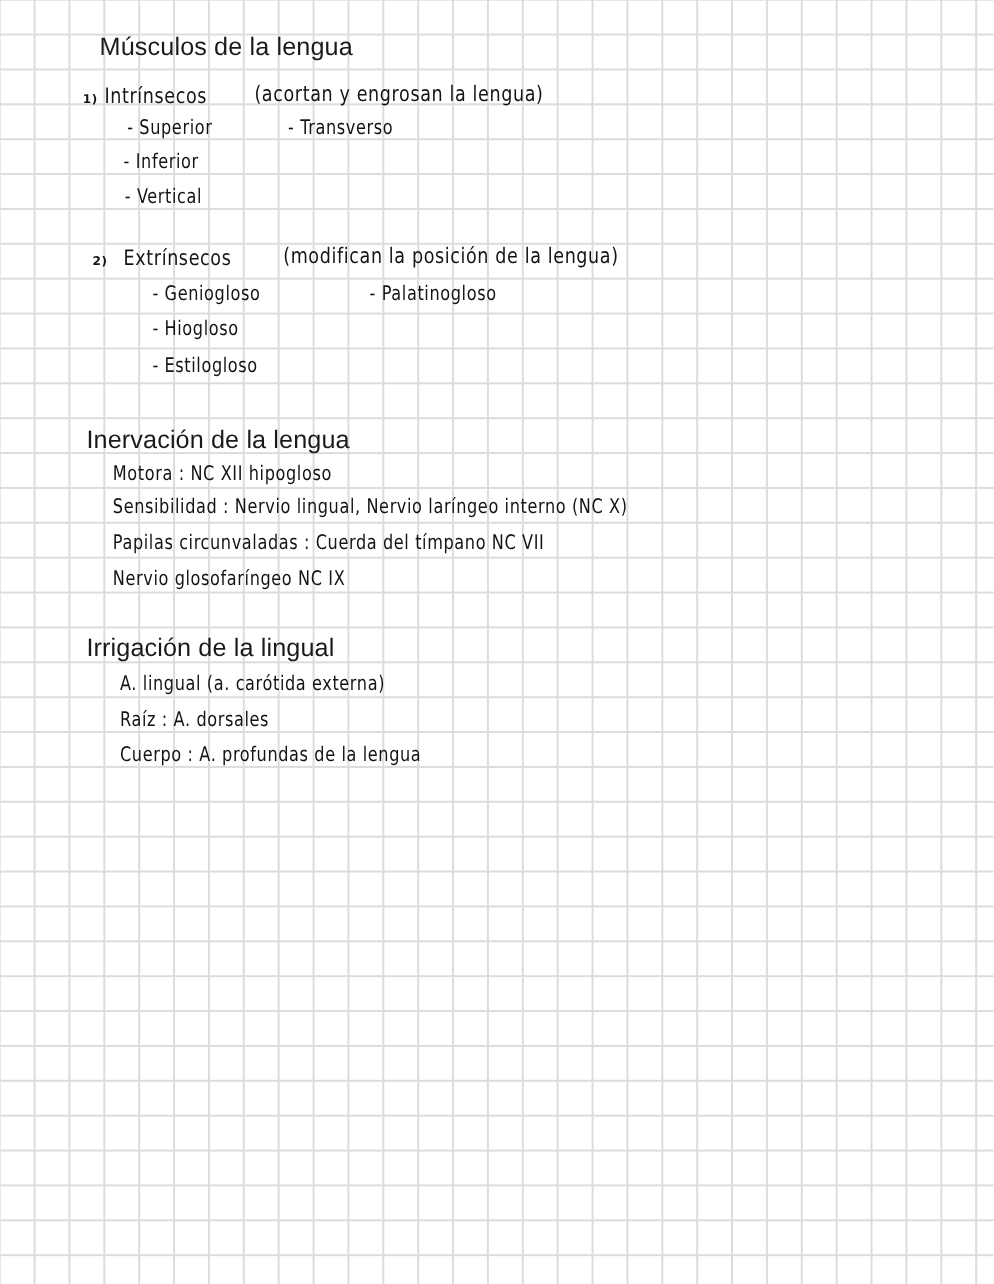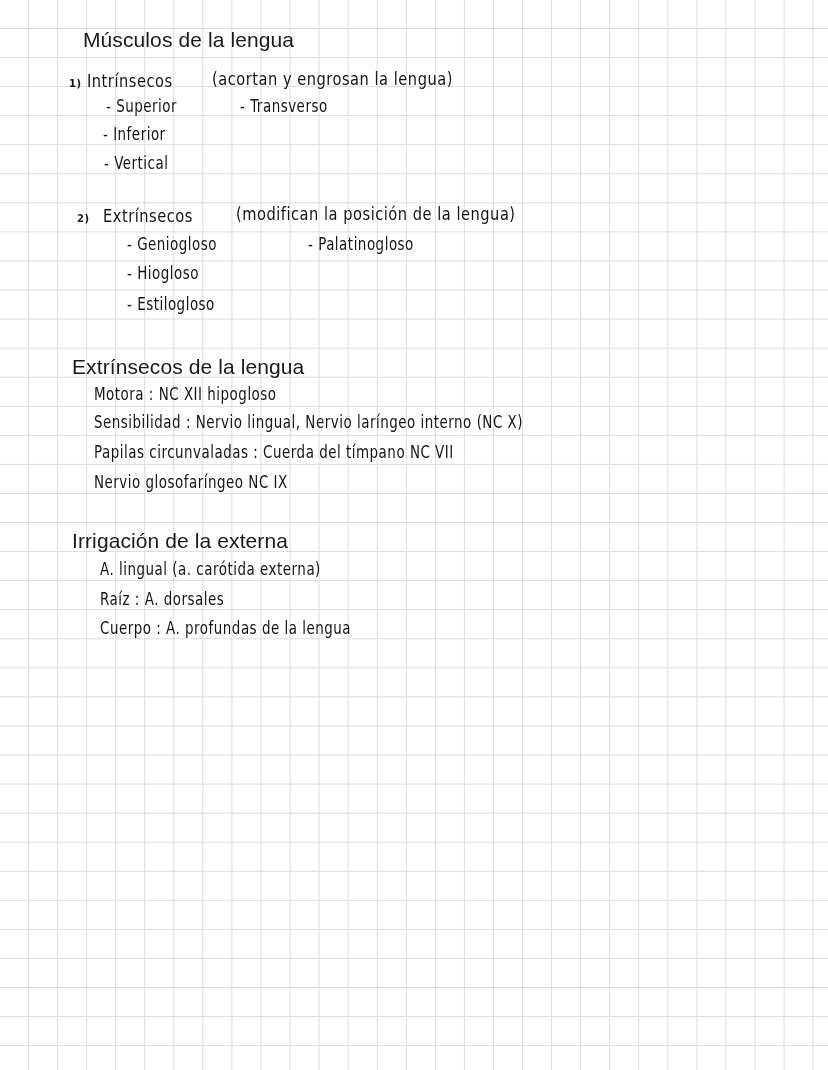--- a/index.html
+++ b/index.html
@@ -68,27 +68,27 @@
     <div class="hw big" style="left:63px; top:206px;">Extrínsecos</div>
     <div class="hw big" style="left:196px; top:204px;">(modifican la posición de la lengua)</div>
 
     <div class="hw mid" style="left:87px; top:235px;">- Geniogloso</div>
     <div class="hw mid" style="left:87px; top:264px;">- Hiogloso</div>
     <div class="hw mid" style="left:87px; top:295px;">- Estilogloso</div>
     <div class="hw mid" style="left:268px; top:235px;">- Palatinogloso</div>
   </div>
 
   <div class="section">
-    <div class="heading" style="left:32px; top:355px;">Extrínsecos de la lengua</div>
+    <div class="heading" style="left:32px; top:355px;">Inervación de la lengua</div>
     <div class="hw mid" style="left:54px; top:385px;">Motora : NC XII hipogloso</div>
     <div class="hw mid" style="left:54px; top:413px;">Sensibilidad : Nervio lingual, Nervio laríngeo interno (NC X)</div>
     <div class="hw mid" style="left:54px; top:443px;">Papilas circunvaladas : Cuerda del tímpano NC VII</div>
     <div class="hw mid" style="left:54px; top:473px;">Nervio glosofaríngeo NC IX</div>
   </div>
 
   <div class="section">
-    <div class="heading" style="left:32px; top:529px;">Irrigación de la externa</div>
+    <div class="heading" style="left:32px; top:529px;">Irrigación de la lingual</div>
     <div class="hw mid" style="left:60px; top:560px;">A. lingual (a. carótida externa)</div>
     <div class="hw mid" style="left:60px; top:590px;">Raíz : A. dorsales</div>
     <div class="hw mid" style="left:60px; top:619px;">Cuerpo : A. profundas de la lengua</div>
   </div>
 
 </div>
 
 </body></html>

